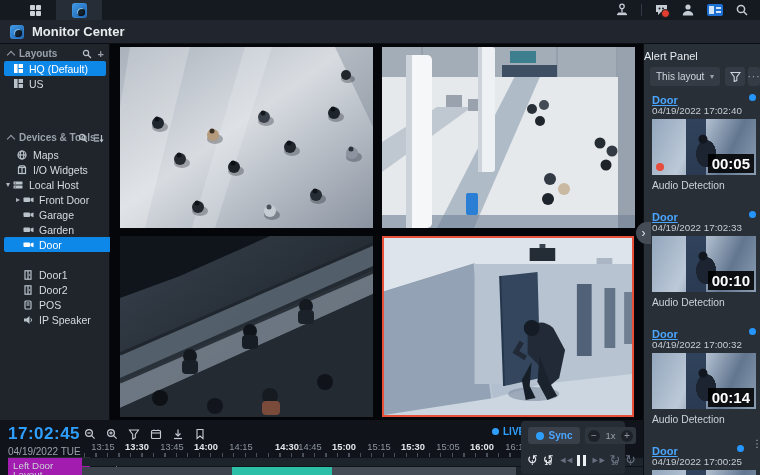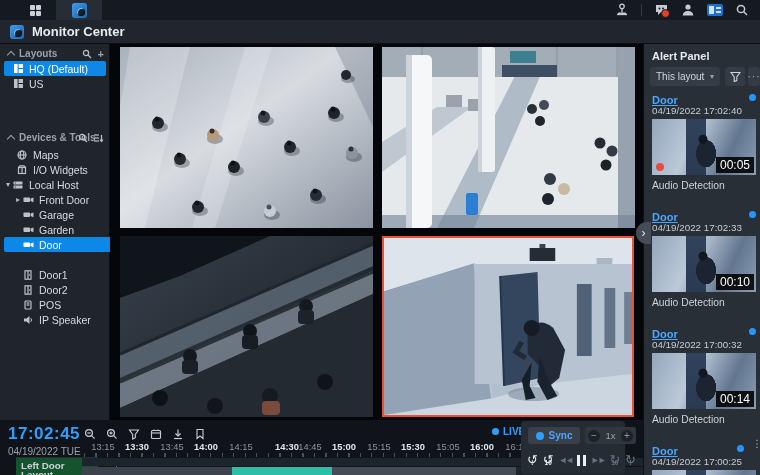--- a/index.html
+++ b/index.html
@@ -37,57 +37,57 @@
   svg.g{stroke:#b9c1c9;fill:none;stroke-width:1.2;}
   svg.gf{fill:#b9c1c9;stroke:none;}
   .sel svg.gf{fill:#fff;}
   
   #videoarea{left:110px;top:44px;width:533px;height:376px;background:#04060a;}
   .tile{position:absolute;overflow:hidden;background:#0a0d12;}
   .tile svg{display:block;width:100%;height:100%;}
   #tile4{border:2px solid #e8503a;box-sizing:border-box;}
   
   #alertpanel{left:643px;top:44px;width:117px;height:431px;background:#292f37;border-left:1px solid #0c0f14;box-sizing:border-box;}
-  #ap-title{position:absolute;left:8px;top:6px;font-size:11px;font-weight:bold;color:#e6eaee;}
+  #ap-title{position:absolute;left:0;top:6px;font-size:11px;font-weight:normal;color:#e6eaee;}
   #ap-dd{position:absolute;left:6px;top:23px;width:70px;height:19px;background:#343b45;border-radius:3px;display:flex;align-items:center;justify-content:space-between;padding:0 6px;box-sizing:border-box;font-size:10px;color:#cfd5dc;}
   #ap-dd .dda{font-size:8px;color:#9aa2ac;}
   .ap-btn{position:absolute;top:23px;height:19px;background:#343b45;border-radius:3px;display:flex;align-items:center;justify-content:center;color:#cfd5dc;}
   #ap-filter{left:81px;width:20px;}
   #ap-more{left:104px;width:12px;font-size:10px;letter-spacing:1px;color:#aab2bb;}
   .alert{position:absolute;left:8px;width:104px;}
   .alert .nrow{position:relative;height:13px;}
   .alert .cam{font-size:11px;font-weight:bold;color:#4aa6ff;text-decoration:underline;}
   .alert .dot{position:absolute;top:4px;width:7px;height:7px;border-radius:50%;background:#2596ff;}
   .alert .kebab{position:absolute;right:0;top:1px;color:#aab2bb;font-size:10px;line-height:4px;width:4px;}
   .alert .ts{font-size:9.8px;color:#c6cdd5;margin-top:2px;white-space:nowrap;}
   .thumb{position:relative;width:104px;height:56px;margin-top:3px;
     background:
       radial-gradient(circle at 49% 36%, #12171f 0 4px, transparent 5px),
       radial-gradient(ellipse 11px 15px at 52% 62%, #1b2430 0 90%, transparent 92%),
       linear-gradient(#31435c,#293a52) no-repeat 40% 0/20px 56px,
       linear-gradient(115deg,#93a6bc 0%,#bcc9d8 38%,#627690 72%,#8b9eb3 100%);}
-  .thumb .dur{position:absolute;right:2px;bottom:2px;background:rgba(0,0,0,.88);color:#fff;font-size:12px;padding:1px 4px;}
+  .thumb .dur{position:absolute;right:2px;bottom:2px;background:rgba(0,0,0,.88);color:#fff;font-size:15px;padding:1px 4px;font-weight:bold;}
   .thumb .rec{position:absolute;left:4px;bottom:4px;width:8px;height:8px;border-radius:50%;background:#e84c3d;}
   .alert .ev{font-size:10.3px;color:#ccd2d9;margin-top:5px;}
   #handle{left:636px;top:222px;width:15px;height:22px;background:#454c56;border-radius:11px 0 0 11px;display:flex;align-items:center;justify-content:center;color:#e3e7eb;font-size:12px;z-index:5;}
   
   #bottombar{left:0;top:420px;width:643px;height:55px;background:#10141a;}
   #clock{position:absolute;left:8px;top:4px;font-size:17px;font-weight:bold;color:#2f9fff;letter-spacing:.5px;}
   #cdate{position:absolute;left:8px;top:26px;font-size:10px;color:#9aa2ac;}
   #tl-tools{position:absolute;left:82px;top:6px;display:flex;gap:7px;}
   .tlb{width:15px;height:15px;display:flex;align-items:center;justify-content:center;}
   #live{position:absolute;left:492px;top:6px;display:flex;align-items:center;gap:4px;color:#2f9fff;font-size:10px;font-weight:bold;}
   #live .ldot{width:7px;height:7px;border-radius:50%;background:#2f9fff;}
   #ruler{position:absolute;left:84px;top:22px;width:436px;height:14px;}
   .tick{position:absolute;top:0;transform:translateX(-50%);font-size:9.3px;color:#8d95a0;}
   .tick.b{font-weight:bold;color:#e2e6ea;}
   #tickmarks{position:absolute;left:84px;top:33px;width:436px;height:4px;
     background:repeating-linear-gradient(90deg,#49525c 0 1px,transparent 1px 11.5px);}
   #month{position:absolute;left:86px;top:38px;font-size:9.3px;color:#8b939d;}
-  #trackcol{position:absolute;left:16px;top:37px;width:82px;height:18px;background:#14532d;border-top:1px solid #262c33;font-weight:bold;}
+  #trackcol{position:absolute;left:8px;top:37px;width:82px;height:18px;background:#a21caf;border-top:1px solid #262c33;}
   .trlabel{position:absolute;left:5px;font-size:9.8px;color:#ccd2d8;}
   #trow1{position:absolute;left:82px;top:38px;width:561px;height:8px;background:#1e242b;}
   #trow2{position:absolute;left:82px;top:47px;width:561px;height:8px;background:#1e242b;}
   .seg{position:absolute;top:0;height:8px;}
   
   #pbpanel{position:absolute;left:521px;top:1px;width:104px;height:53px;background:#262c34;border-radius:4px;}
   #syncbtn{position:absolute;left:7px;top:6px;width:52px;height:17px;background:#39404a;border-radius:3px;display:flex;align-items:center;justify-content:center;gap:5px;font-size:10px;font-weight:bold;color:#4aa6ff;}
   #syncbtn .sdot{width:8px;height:8px;border-radius:50%;background:#2f9fff;}
   #speed{position:absolute;left:64px;top:6px;width:51px;height:17px;background:#30363e;border-radius:3px;display:flex;align-items:center;justify-content:space-between;padding:0 3px;box-sizing:border-box;}
   .spbtn{width:12px;height:12px;border-radius:50%;background:#1d2228;color:#8f98a2;font-size:10px;line-height:11px;text-align:center;}

